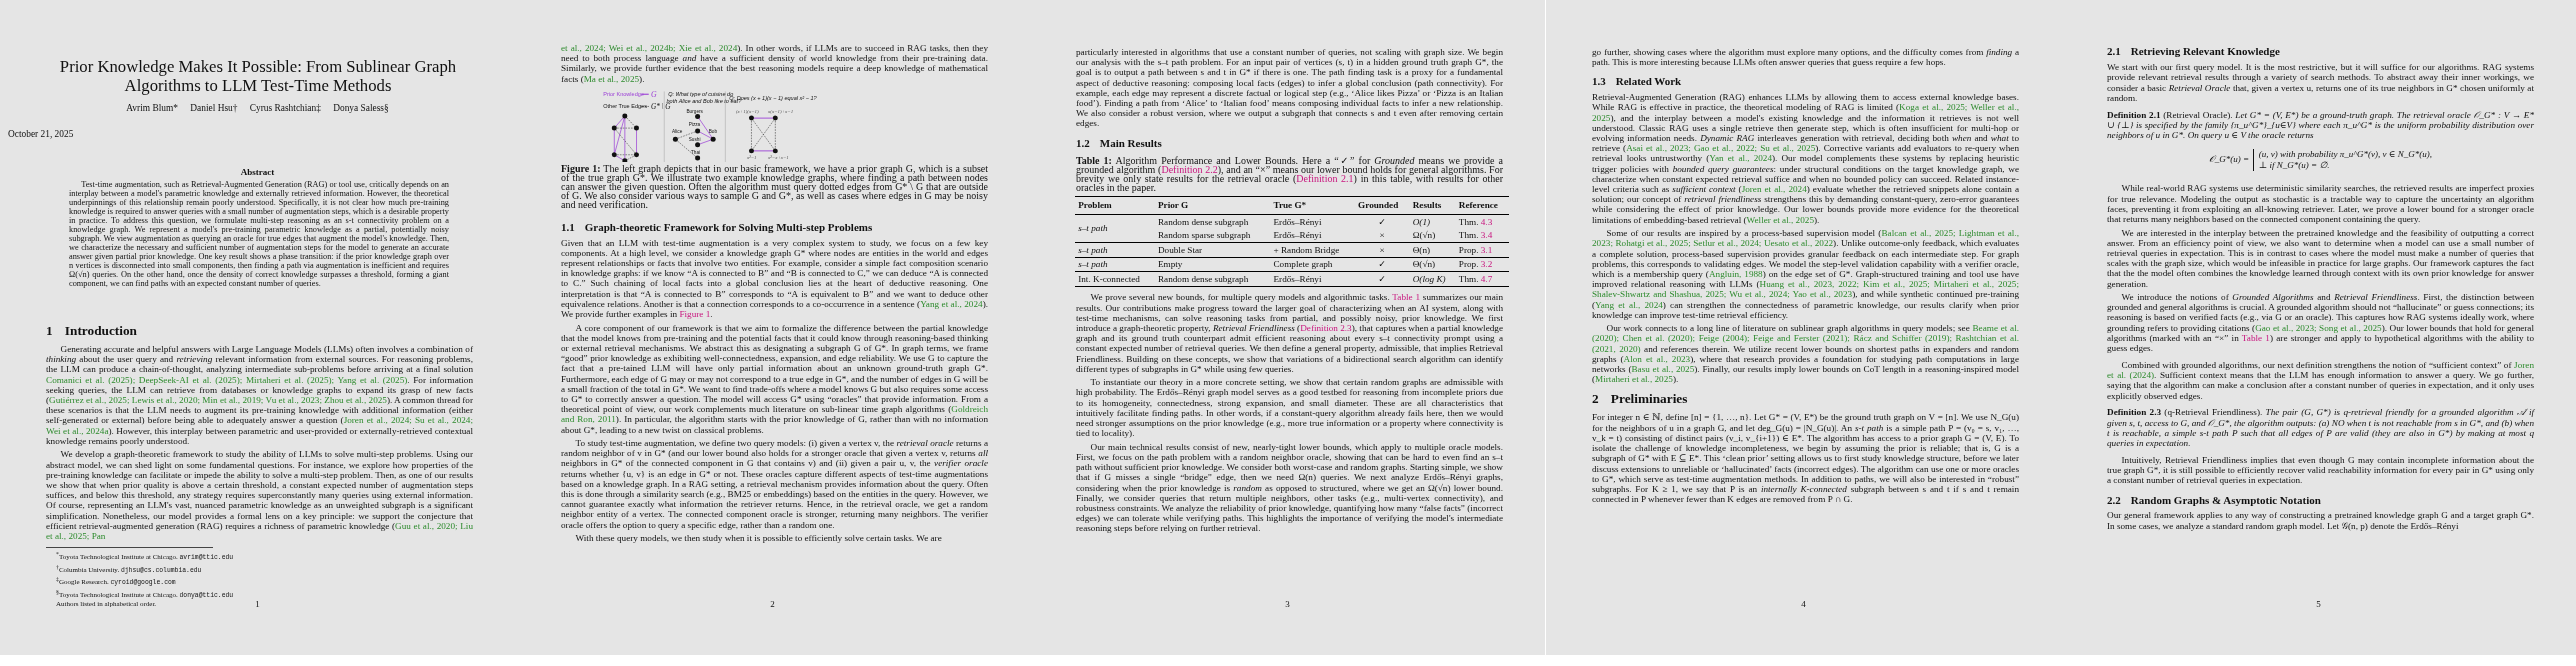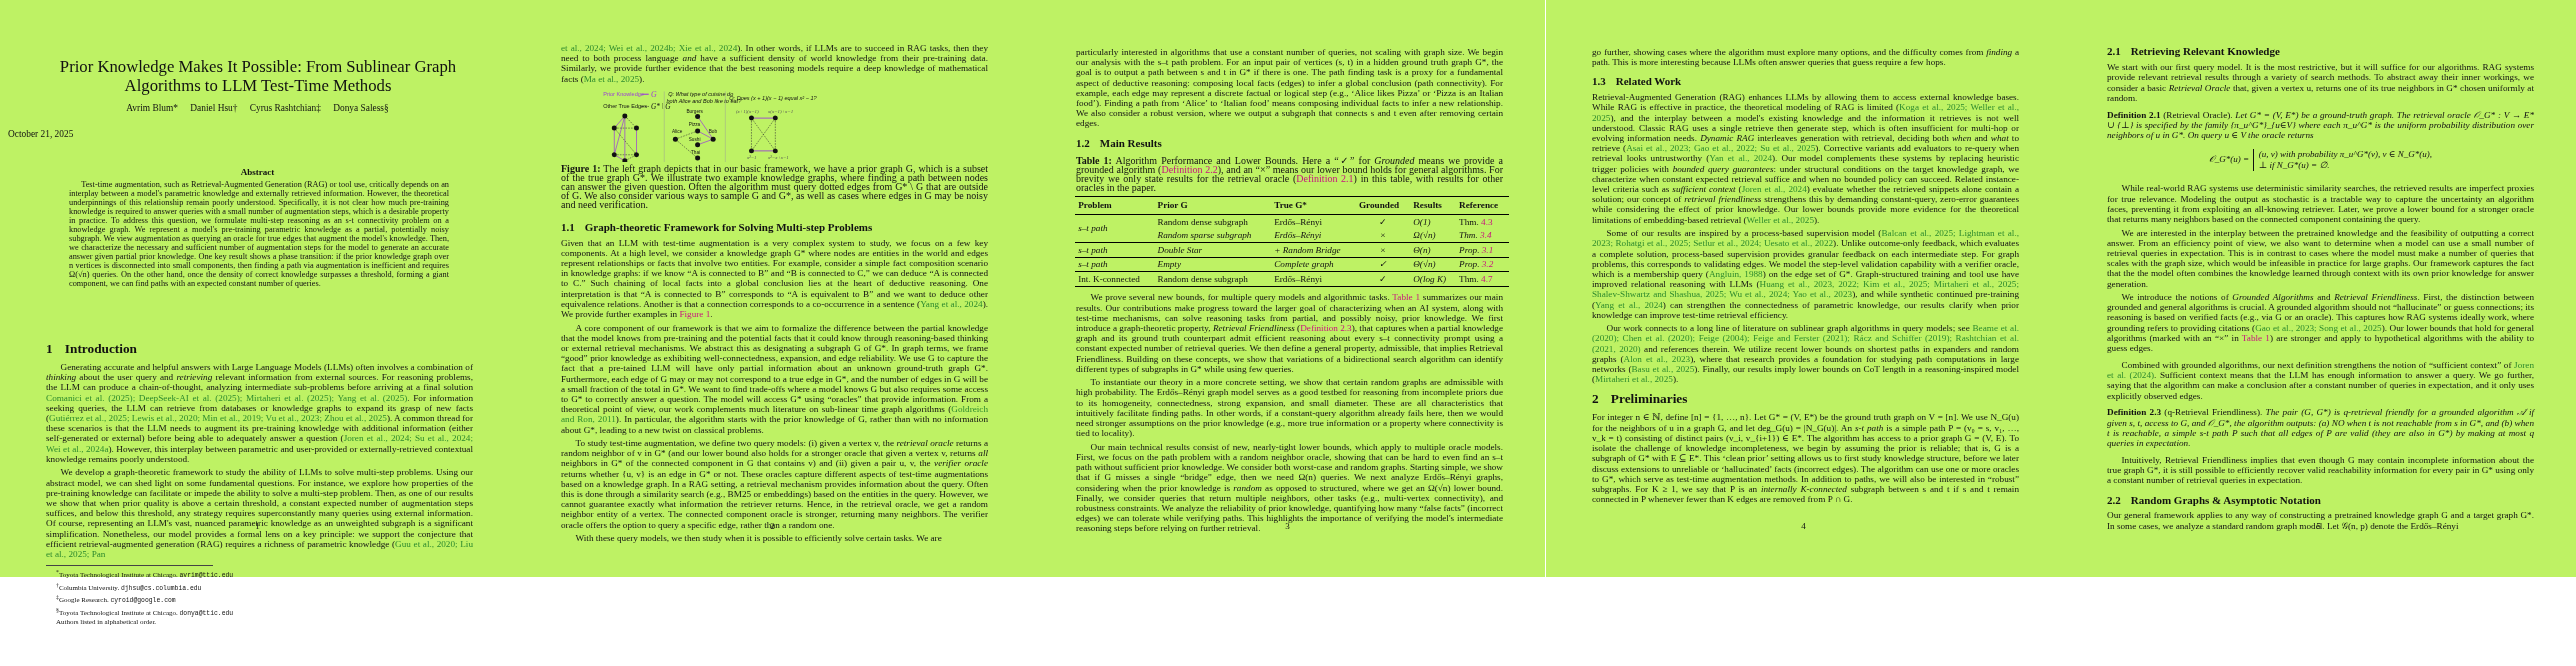--- a/index.html
+++ b/index.html
@@ -1,17 +1,17 @@
 <!DOCTYPE html>
 <html style="font-size:9px"><head>
 <meta charset="utf-8">
 <style>
   html,body{margin:0;padding:0;background:#fff;}
   body{width:2576px;height:667px;position:relative;overflow:hidden;font-family:"Liberation Serif","DejaVu Serif",serif;color:#111;}
-  .page{position:absolute;top:0;width:515px;height:577px;background:#bef264;}
+  .page{position:absolute;top:0;width:515px;height:655px;background:#e5e5e5;}
   .col{position:absolute;left:46px;width:427px;font-size:9.2px;line-height:10.2px;text-align:justify;}
   p{margin:0 0 3.3px 0;}
   .ind{text-indent:14.5px;}
   .cite{color:#2e8b2e;}
   .ref{color:#c8157e;}
   em{font-style:italic;}
   .h1{font-size:13.3px;font-weight:bold;margin:10px 0 7.8px 0;}
   .h1 .num{margin-right:12.2px;}
   .h2{font-size:11px;font-weight:bold;margin:9px 0 5.6px 0;}
   .h2 .num{margin-right:10px;}
@@ -25,21 +25,21 @@
   .sidebar{position:absolute;left:7.8px;top:489px;transform:rotate(-90deg);transform-origin:0 0;font-family:"Liberation Serif","DejaVu Serif",serif;font-size:16.7px;color:#888;letter-spacing:1.1px;white-space:nowrap;}
   .footrule{width:167px;border-top:0.6px solid #444;margin:5.6px 0 2.2px 0;}
   .fn{font-size:7px;line-height:8.3px;padding-left:10px;}
   .mono{font-family:"Liberation Mono","DejaVu Sans Mono",monospace;font-size:6.4px;}
   .figure{position:relative;height:72px;margin:3.3px 0 4.4px 0;}
   .caption{font-size:10px;line-height:9px;}
   .caption b{font-weight:bold;}
   table.res{border-collapse:collapse;width:434px;margin:4.4px auto 5.6px -1.1px;font-size:9.2px;}
   table.res th{text-align:left;font-weight:bold;padding:3.3px 3.3px;border-top:1.1px solid #000;border-bottom:0.6px solid #000;}
   table.res td{padding:1.7px 3.3px;vertical-align:middle;}
-  table.res tr.grp td{border-bottom:0.6px solid #000;font-style:italic;}
+  table.res tr.grp td{border-bottom:0.6px solid #000;}
   table.res tr.last td{border-bottom:1.1px solid #000;}
   .ctr{text-align:center;}
   .defn b{font-weight:bold;}
   .defn em{font-style:italic;}
   .eq{text-align:center;margin:9px 0 12.2px 0;font-style:italic;font-size:9px;}
 </style>
 </head>
 <body>
 
 <div class="sidebar">arXiv:2510.16609v1  [cs.LG]  18 Oct 2025</div>
@@ -49,21 +49,21 @@
   <div class="authors">
     <span>Avrim Blum*</span>
     <span>Daniel Hsu†</span>
     <span>Cyrus Rashtchian‡</span>
     <span>Donya Saless§</span>
   </div>
   <div class="date">October 21, 2025</div>
   <div class="abs-h">Abstract</div>
   <div class="abs"><span style="display:inline-block;width:12.2px"></span><span>Test-time augmentation, such as Retrieval-Augmented Generation (RAG) or tool use, critically depends on an interplay between a model's parametric knowledge and externally retrieved information. However, the theoretical underpinnings of this relationship remain poorly understood. Specifically, it is not clear how much pre-training knowledge is required to answer queries with a small number of augmentation steps, which is a desirable property in practice. To address this question, we formulate multi-step reasoning as an s-t connectivity problem on a knowledge graph. We represent a model's pre-training parametric knowledge as a partial, potentially noisy subgraph. We view augmentation as querying an oracle for true edges that augment the model's knowledge. Then, we characterize the necessary and sufficient number of augmentation steps for the model to generate an accurate answer given partial prior knowledge. One key result shows a phase transition: if the prior knowledge graph over n vertices is disconnected into small components, then finding a path via augmentation is inefficient and requires Ω(√n) queries. On the other hand, once the density of correct knowledge surpasses a threshold, forming a giant component, we can find paths with an expected constant number of queries.</span></div>
 
-  <div class="col" style="top:334px">
+  <div class="col" style="top:316px">
     <div class="h1"><span class="num">1</span><span>Introduction</span></div>
     <p class="ind"><span>Generating accurate and helpful answers with Large Language Models (LLMs) often involves a combination of </span><em>thinking</em><span> about the user query and </span><em>retrieving</em><span> relevant information from external sources. For reasoning problems, the LLM can produce a chain-of-thought, analyzing intermediate sub-problems before arriving at a final solution </span><span class="cite">Comanici et al. (2025); DeepSeek-AI et al. (2025); Mirtaheri et al. (2025); Yang et al. (2025)</span><span>. For information seeking queries, the LLM can retrieve from databases or knowledge graphs to expand its grasp of new facts (</span><span class="cite">Gutiérrez et al., 2025; Lewis et al., 2020; Min et al., 2019; Vu et al., 2023; Zhou et al., 2025</span><span>). A common thread for these scenarios is that the LLM needs to augment its pre-training knowledge with additional information (either self-generated or external) before being able to adequately answer a question (</span><span class="cite">Joren et al., 2024; Su et al., 2024; Wei et al., 2024a</span><span>). However, this interplay between parametric and user-provided or externally-retrieved contextual knowledge remains poorly understood.</span></p>
     <p class="ind"><span>We develop a graph-theoretic framework to study the ability of LLMs to solve multi-step problems. Using our abstract model, we can shed light on some fundamental questions. For instance, we explore how properties of the pre-training knowledge can facilitate or impede the ability to solve a multi-step problem. Then, as one of our results we show that when prior quality is above a certain threshold, a constant expected number of augmentation steps suffices, and below this threshold, any strategy requires superconstantly many queries using external information. Of course, representing an LLM's vast, nuanced parametric knowledge as an unweighted subgraph is a significant simplification. Nonetheless, our model provides a formal lens on a key principle: we support the conjecture that efficient retrieval-augmented generation (RAG) requires a richness of parametric knowledge (</span><span class="cite">Guu et al., 2020; Liu et al., 2025; Pan</span></p>
     <div class="footrule"></div>
     <div class="fn"><sup>*</sup><span>Toyota Technological Institute at Chicago. </span><span class="mono">avrim@ttic.edu</span></div>
     <div class="fn"><sup>†</sup><span>Columbia University. </span><span class="mono">djhsu@cs.columbia.edu</span></div>
     <div class="fn"><sup>‡</sup><span>Google Research. </span><span class="mono">cyroid@google.com</span></div>
     <div class="fn"><sup>§</sup><span>Toyota Technological Institute at Chicago. </span><span class="mono">donya@ttic.edu</span></div>
     <div class="fn"><span>Authors listed in alphabetical order.</span></div>
   </div>

